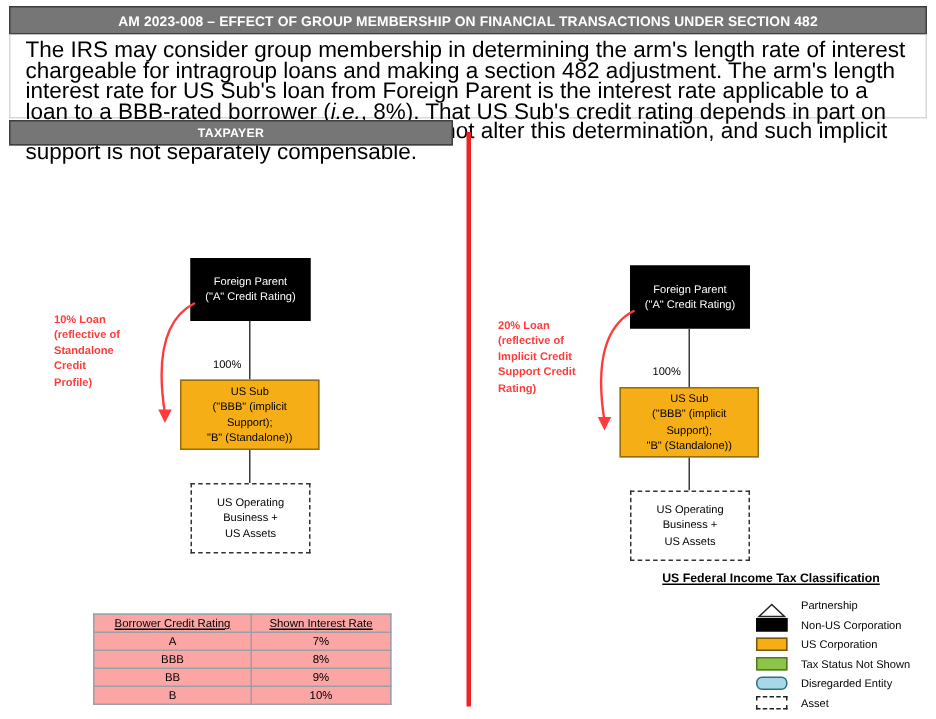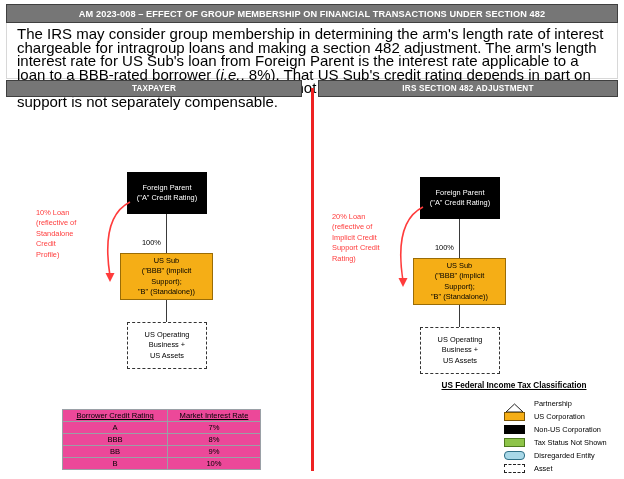--- a/index.html
+++ b/index.html
@@ -128,33 +128,33 @@
     color: #000000;
     white-space: nowrap;
   }
 
   
   .loan-note {
     position: absolute;
     color: #ff3b3b;
     font-size: 7.4px;
     line-height: 10.4px;
-    font-weight: normal;
+    font-weight: bold;
     text-align: left;
     white-space: pre-line;
   }
   .arrow-svg { position: absolute; }
 
   
   .rate-table {
     position: absolute;
     left: 62px;
     top: 409px;
     border-collapse: collapse;
-    background: #ec4899;
+    background: #fca5a5;
   }
   .rate-table td, .rate-table th {
     border: 1px solid #9aa0a6;
     font-size: 7.6px;
     font-weight: normal;
     text-align: center;
     padding: 1px 0;
     color: #000000;
   }
   .rate-table th {
@@ -206,23 +206,20 @@
     <span>AM 2023-008 – EFFECT OF GROUP MEMBERSHIP ON FINANCIAL TRANSACTIONS UNDER SECTION 482</span>
   </div>
 
   <div class="intro-box">
     <div class="intro-text"><span>The IRS may consider group membership in determining the arm's length rate of interest chargeable for intragroup loans and making a section 482 adjustment. The arm's length interest rate for US Sub's loan from Foreign Parent is the interest rate applicable to a loan to a BBB-rated borrower (</span><i>i.e.</i><span>, 8%). That US Sub's credit rating depends in part on implicit support from Foreign Parent does not alter this determination, and such implicit support is not separately compensable.</span></div>
   </div>
 
   <div class="col-header" id="hdr-taxpayer">
     <span>TAXPAYER</span>
   </div>
-  <div class="col-header" id="hdr-irs">
-    <span>IRS SECTION 482 ADJUSTMENT</span>
-  </div>
 
   <div class="divider"></div>
 
   <div class="ent-box ent-black" style="left:127px; top:172px; width:80px; height:42px;">
     <span class="ln">Foreign Parent</span>
     <span class="ln">("A" Credit Rating)</span>
   </div>
 
   <div class="vline" style="left:166px; top:214px; height:39px;"></div>
   <div class="pct-label" style="left:142px; top:238px;">100%</div>
@@ -250,21 +247,21 @@
 
   <svg class="arrow-svg" style="left:100px; top:198px;" width="40" height="90" viewBox="0 0 40 90">
     <path d="M 30 4 C 10 14, 4 40, 10 78" stroke="#ff3b3b" stroke-width="1.6" fill="none"></path>
     <path d="M 10 84 l -4.5 -9 l 9 0 z" fill="#ff3b3b"></path>
   </svg>
 
   <table class="rate-table">
     <tbody>
       <tr class="head">
         <th class="c-rating">Borrower Credit Rating</th>
-        <th class="c-rate">Market Interest Rate</th>
+        <th class="c-rate">Shown Interest Rate</th>
       </tr>
       <tr>
         <td>A</td>
         <td>7%</td>
       </tr>
       <tr>
         <td>BBB</td>
         <td>8%</td>
       </tr>
       <tr>
@@ -318,30 +315,30 @@
     <div class="legend-row">
       <span class="legend-swatch sw-partnership">
         <svg width="21" height="10" viewBox="0 0 21 10">
             <path d="M 2 9 L 10.5 1 L 19 9 Z" fill="#ffffff" stroke="#222222" stroke-width="1"></path>
           </svg>
       </span>
       <span class="legend-label">Partnership</span>
     </div>
 
     <div class="legend-row">
+      <span class="legend-swatch sw-nonus"></span>
+      <span class="legend-label">Non-US Corporation</span>
+    </div>
+
+    <div class="legend-row">
       <span class="legend-swatch sw-us"></span>
       <span class="legend-label">US Corporation</span>
     </div>
 
     <div class="legend-row">
-      <span class="legend-swatch sw-nonus"></span>
-      <span class="legend-label">Non-US Corporation</span>
-    </div>
-
-    <div class="legend-row">
       <span class="legend-swatch sw-taxstatus"></span>
       <span class="legend-label">Tax Status Not Shown</span>
     </div>
 
     <div class="legend-row">
       <span class="legend-swatch sw-disregarded"></span>
       <span class="legend-label">Disregarded Entity</span>
     </div>
 
     <div class="legend-row">

